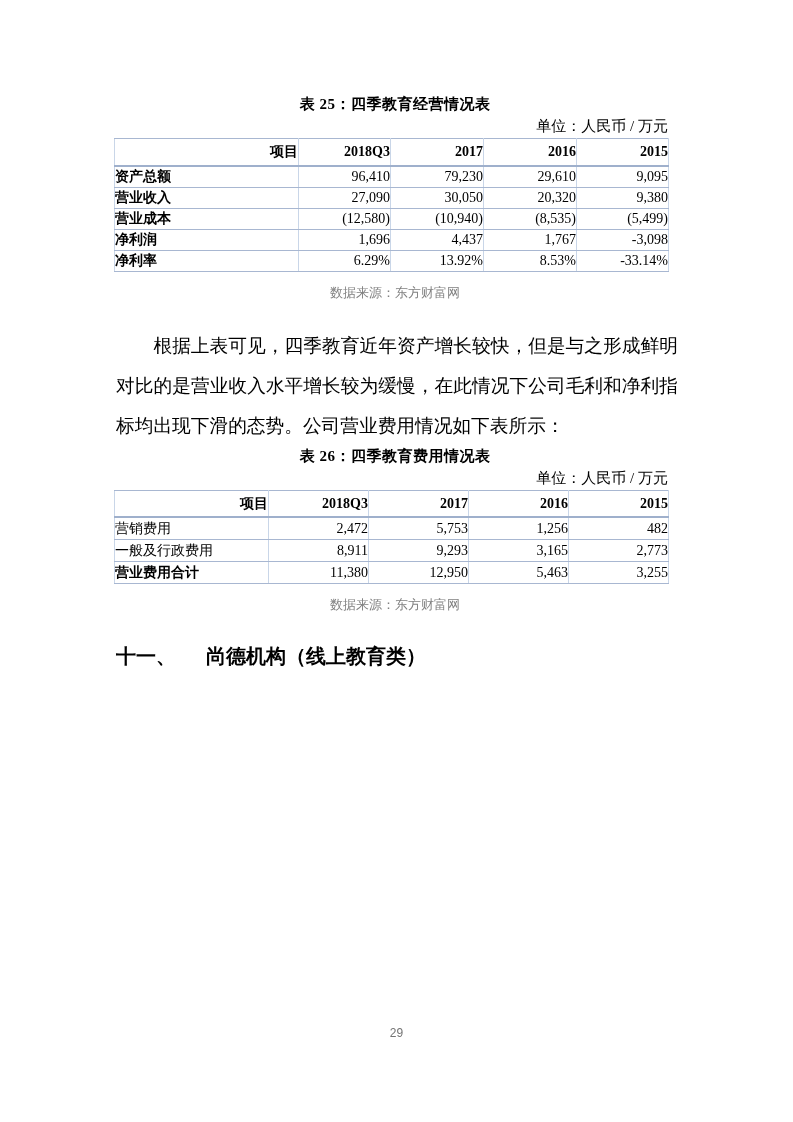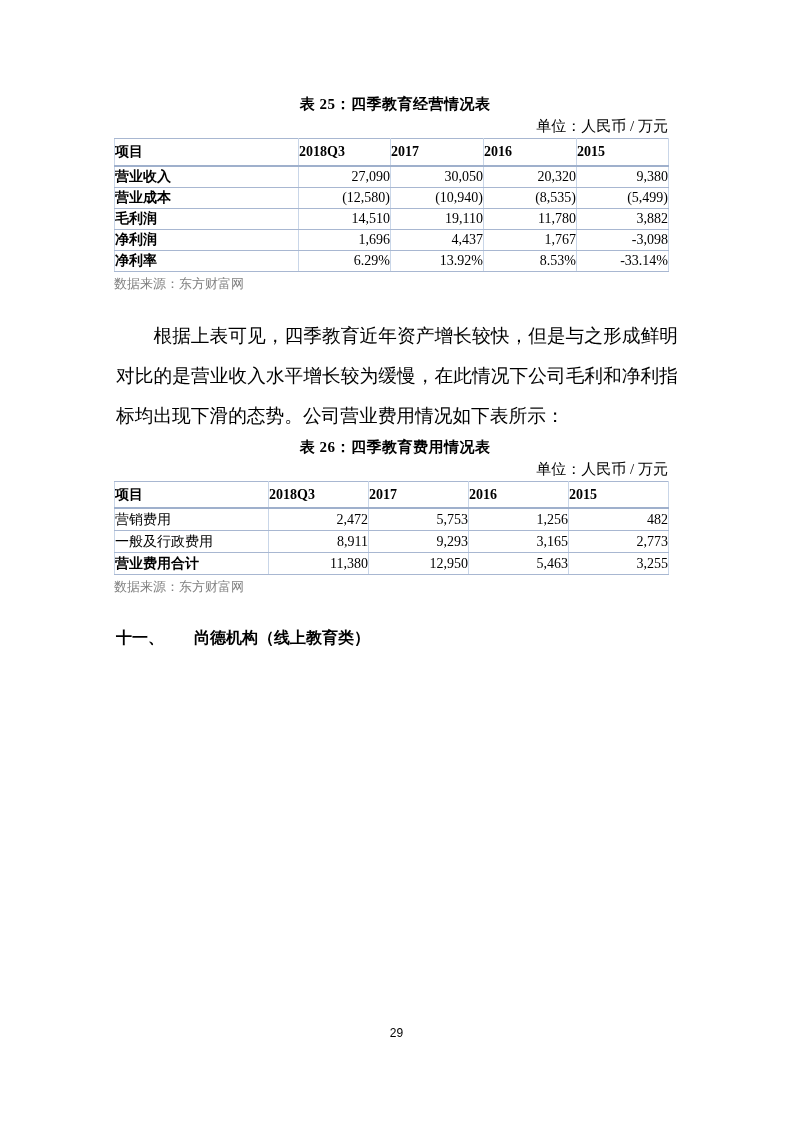--- a/index.html
+++ b/index.html
@@ -55,74 +55,74 @@
     border-left: 1px solid #c9d6e8;
     border-right: 1px solid #c9d6e8;
     border-top: 1px solid #a8b7d1;
     border-bottom: 1px solid #a8b7d1;
     padding: 0;
     overflow: hidden;
     white-space: nowrap;
   }
   table.fin-table thead th {
     font-weight: bold;
-    text-align: left;
+    text-align: right;
     border-bottom: 2px solid #9fb0cc;
   }
   table.t25 thead th { height: 26px; }
   table.t25 tbody td { height: 20px; }
   table.t26 thead th { height: 25px; }
   table.t26 tbody td { height: 21px; }
   td.label {
     text-align: left;
     padding-left: 7px;
   }
   td.num {
     text-align: right;
     padding-right: 9px;
   }
   tr.bold-row td.label { font-weight: bold; }
   .source-line {
     color: #808080;
     font-size: 13px;
     line-height: 18px;
-    margin-top: 3px;
+    margin-top: 12px;
+    text-align: center;
   }
 
   
   .body-para {
     width: 562px;
     font-size: 18.7px;
     line-height: 40px;
     text-align: justify;
     text-indent: 2em;
     margin: 24px 0 0 2px;
-    font-family: Liberation Mono, monospace;
   }
   .section-heading {
     margin: 28px 0 0 2px;
-    font-size: 16px;
+    font-size: 20px;
     font-weight: bold;
     line-height: 28px;
   }
   .section-heading .sec-num {
     display: inline-block;
     margin-right: 30px;
   }
   .para-3 { margin-top: 26px; }
 
   .page-number {
     position: absolute;
     top: 1026px;
     left: 0;
     width: 793px;
     text-align: center;
     font-family: "Liberation Sans", "DejaVu Sans", sans-serif;
     font-size: 12px;
-    color: #000000;
+    color: #737373;
   }
 </style>
 </head>
 <body>
 
 <div class="page">
 
   <div>
     <div class="table-title">表 25：四季教育经营情况表</div>
     <div class="unit-line">单位：人民币 / 万元</div>
@@ -138,39 +138,39 @@
         <tr>
           <th>项目</th>
           <th>2018Q3</th>
           <th>2017</th>
           <th>2016</th>
           <th>2015</th>
         </tr>
       </thead>
       <tbody>
         <tr class="bold-row">
+          <td class="label">资产总额</td>
+          <td class="num">96,410</td>
+          <td class="num">79,230</td>
+          <td class="num">29,610</td>
+          <td class="num">9,095</td>
+        </tr>
+        <tr class="bold-row">
           <td class="label">营业收入</td>
           <td class="num">27,090</td>
           <td class="num">30,050</td>
           <td class="num">20,320</td>
           <td class="num">9,380</td>
         </tr>
         <tr class="bold-row">
           <td class="label">营业成本</td>
           <td class="num">(12,580)</td>
           <td class="num">(10,940)</td>
           <td class="num">(8,535)</td>
           <td class="num">(5,499)</td>
-        </tr>
-        <tr class="bold-row">
-          <td class="label">毛利润</td>
-          <td class="num">14,510</td>
-          <td class="num">19,110</td>
-          <td class="num">11,780</td>
-          <td class="num">3,882</td>
         </tr>
         <tr class="bold-row">
           <td class="label">净利润</td>
           <td class="num">1,696</td>
           <td class="num">4,437</td>
           <td class="num">1,767</td>
           <td class="num">-3,098</td>
         </tr>
         <tr class="bold-row">
           <td class="label">净利率</td>

